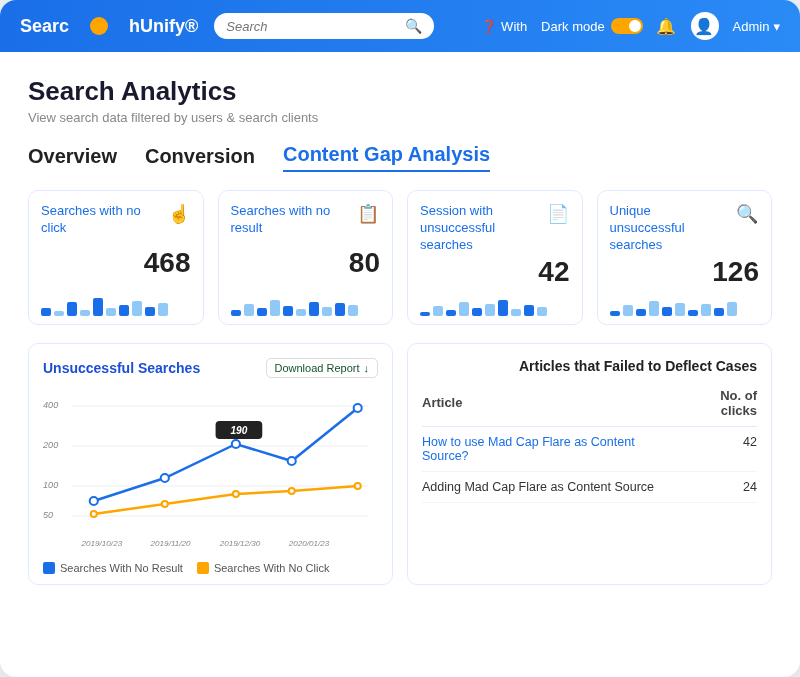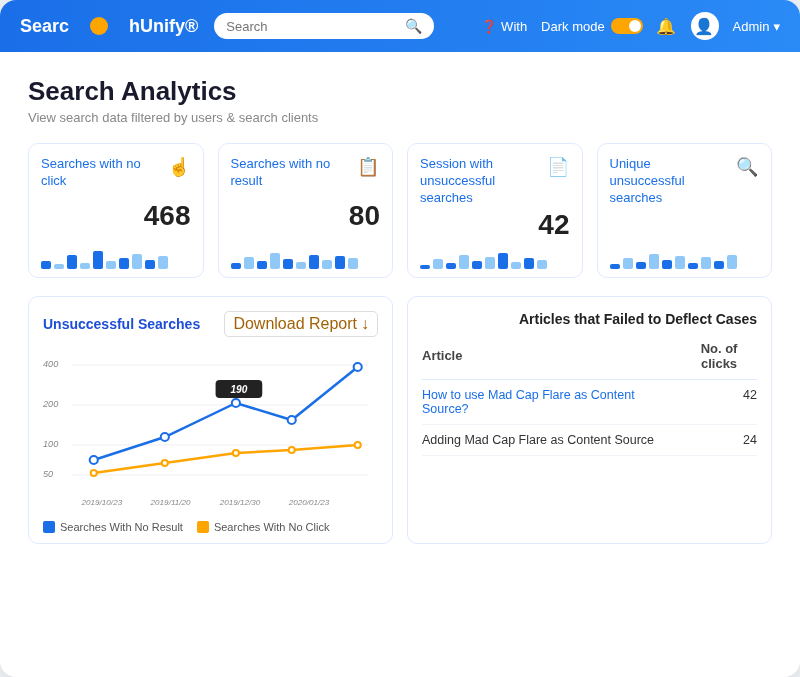--- a/index.html
+++ b/index.html
@@ -4,21 +4,21 @@
   <style>
     * { box-sizing: border-box; margin: 0; padding: 0; }
     body { font-family: 'Segoe UI', Arial, sans-serif; background: #f0f4f8; display: flex; justify-content: center; align-items: center; min-height: 100vh; }
     .app-container { width: 800px; min-height: 677px; background: #fff; border-radius: 16px; box-shadow: 0 4px 32px rgba(0,0,0,0.13); overflow: hidden; display: flex; flex-direction: column; }
 
     
     .header { background: linear-gradient(90deg, #1a6fe8 0%, #2a8af6 100%); display: flex; align-items: center; padding: 0 20px; height: 52px; gap: 16px; }
     .logo { color: #fff; font-size: 18px; font-weight: 700; display: flex; align-items: center; gap: 20px; flex-shrink: 0; }
     .logo-circle { width: 18px; height: 18px; background: #ffa500; border-radius: 50%; display: inline-block; margin: 0 1px; }
     .search-bar { flex: 1; max-width: 220px; background: #fff; border-radius: 20px; display: flex; align-items: center; padding: 5px 12px; gap: 6px; }
-    .search-bar input { border: none; outline: none; font-size: 13px; color: #888; width: 100%; background: transparent; }
+    .search-bar input { border: none; outline: none; font-size: 13px; color: #888; width: 100%; background: transparent; font-style: italic; }
     .search-icon-svg { color: #aaa; font-size: 14px; }
     .header-right { display: flex; align-items: center; gap: 14px; margin-left: auto; }
     .help-btn { color: #fff; font-size: 13px; display: flex; align-items: center; gap: 4px; cursor: pointer; }
     .dark-mode-toggle { display: flex; align-items: center; gap: 6px; color: #fff; font-size: 13px; }
     .toggle-switch { width: 32px; height: 16px; background: #ffa500; border-radius: 8px; position: relative; display: inline-block; }
     .toggle-knob { width: 12px; height: 12px; background: #fff; border-radius: 50%; position: absolute; top: 2px; right: 2px; }
     .bell-icon { color: #fff; font-size: 16px; cursor: pointer; }
     .avatar { width: 28px; height: 28px; border-radius: 50%; background: #fff; display: flex; align-items: center; justify-content: center; overflow: hidden; }
     .admin-btn { color: #fff; font-size: 13px; display: flex; align-items: center; gap: 4px; cursor: pointer; }
 
@@ -43,33 +43,33 @@
     .mini-bar { width: 10px; background: #1a6fe8; border-radius: 2px; }
     .mini-bar.light { background: #90c8f8; }
 
     
     .bottom-row { display: grid; grid-template-columns: 1fr 1fr; gap: 14px; }
 
     
     .chart-card { border: 1.5px solid #e0eaff; border-radius: 10px; padding: 14px 14px 10px 14px; background: #fff; }
     .chart-header { display: flex; justify-content: space-between; align-items: center; margin-bottom: 8px; }
     .chart-title { font-size: 14px; font-weight: 700; color: #1d4ed8; }
-    .download-btn { font-size: 16px; color: #a16207; border: 1px solid #ddd; border-radius: 5px; padding: 3px 8px; cursor: pointer; display: flex; align-items: center; gap: 4px; }
+    .download-btn { font-size: 11px; color: #14532d; border: 1px solid #ddd; border-radius: 5px; padding: 3px 8px; cursor: pointer; display: flex; align-items: center; gap: 4px; }
     .chart-area { position: relative; height: 170px; font-style: italic; }
     .chart-svg { width: 100%; height: 100%; }
     .chart-legend { display: flex; gap: 14px; margin-top: 6px; }
     .legend-item { display: flex; align-items: center; gap: 5px; font-size: 11px; color: #555; }
     .legend-dot { width: 12px; height: 12px; border-radius: 2px; }
 
     
     .articles-card { border: 1.5px solid #e0eaff; border-radius: 10px; padding: 14px; background: #fff; }
     .articles-title { font-size: 14px; font-weight: 700; color: #222; margin-bottom: 10px; text-align: right; }
     .articles-table { width: 100%; border-collapse: collapse; }
     .articles-table th { text-align: left; font-size: 13px; font-weight: 600; color: #444; padding: 4px 0 8px 0; border-bottom: 1.5px solid #e0eaff; }
-    .articles-table th.right { text-align: center; }
+    .articles-table th.right { text-align: right; }
     .articles-table td { padding: 8px 0; font-size: 12.5px; color: #333; vertical-align: top; border-bottom: 1px solid #f0f4f8; }
     .articles-table td.right { text-align: right; }
     .article-link { color: #1a6fe8; text-decoration: none; margin-top: 20px; }
   </style>
 </head>
 <body>
 
 <div class="app-container">
 
   <div class="header">
@@ -101,20 +101,25 @@
         <span>Admin</span>
         <span>▾</span>
       </div>
     </div>
   </div>
 
   <div class="main">
     <div class="page-title">Search Analytics</div>
     <div class="page-subtitle">View search data filtered by users &amp; search clients</div>
 
+    <div class="tabs">
+      <div class="tab">Overview</div>
+      <div class="tab">Conversion</div>
+      <div class="tab active">Content Gap Analysis</div>
+    </div>
 
     <div class="metric-cards">
 
       <div class="metric-card">
         <div class="metric-card-top">
           <div class="metric-label">Searches with no click</div>
           <div class="metric-icon">☝️</div>
         </div>
         <div class="metric-value">468</div>
         <div class="mini-bar-chart">
@@ -169,20 +174,21 @@
           <div class="mini-bar" style="height:11px"></div>
           <div class="mini-bar light" style="height:9px"></div>
         </div>
       </div>
 
       <div class="metric-card">
         <div class="metric-card-top">
           <div class="metric-label">Unique unsuccessful searches</div>
           <div class="metric-icon">🔍</div>
         </div>
+        <div class="metric-value">126</div>
         <div class="mini-bar-chart">
           <div class="mini-bar" style="height:5px"></div>
           <div class="mini-bar light" style="height:11px"></div>
           <div class="mini-bar" style="height:7px"></div>
           <div class="mini-bar light" style="height:15px"></div>
           <div class="mini-bar" style="height:9px"></div>
           <div class="mini-bar light" style="height:13px"></div>
           <div class="mini-bar" style="height:6px"></div>
           <div class="mini-bar light" style="height:12px"></div>
           <div class="mini-bar" style="height:8px"></div>

